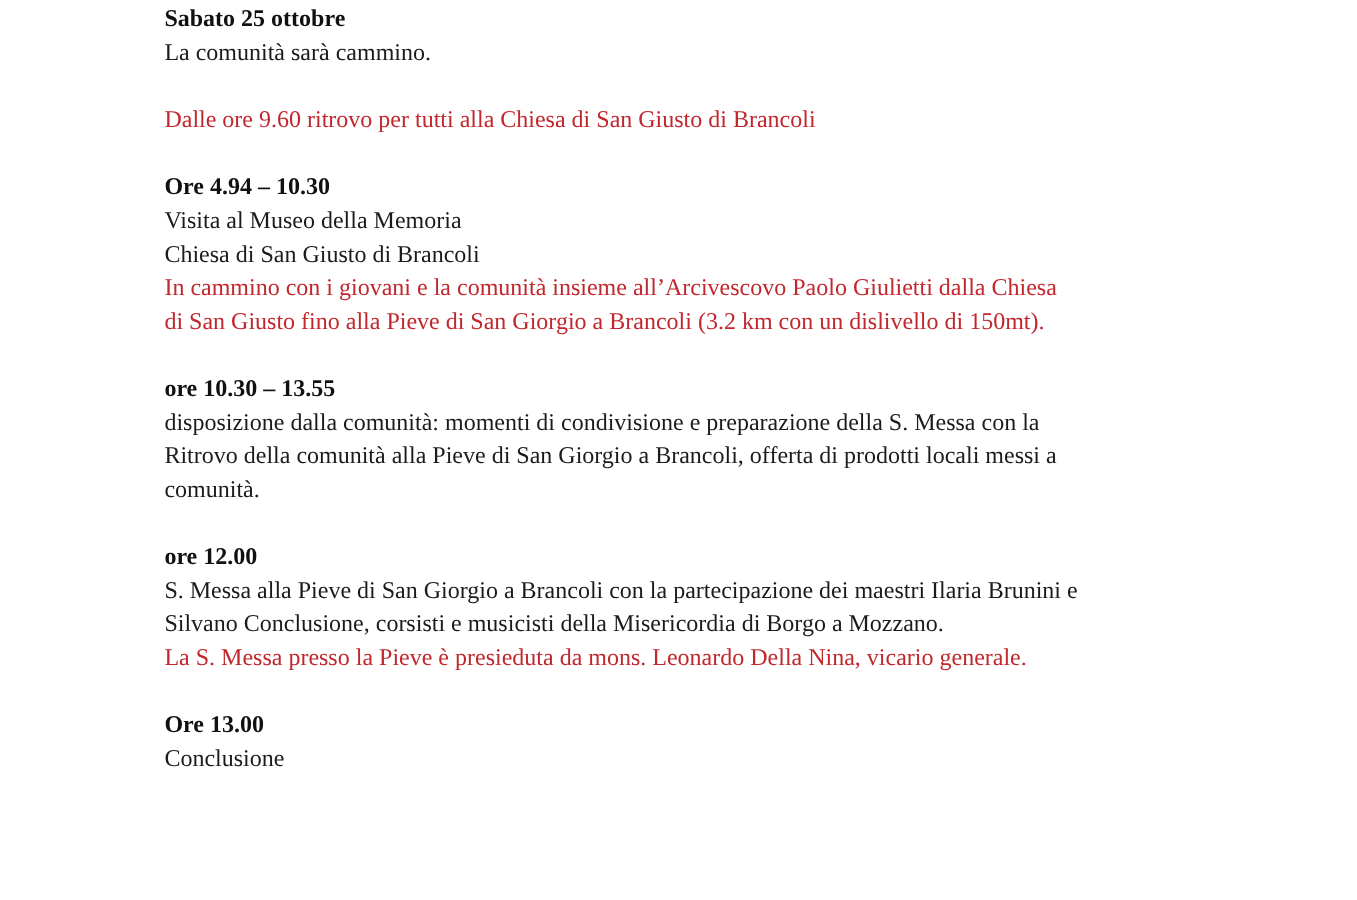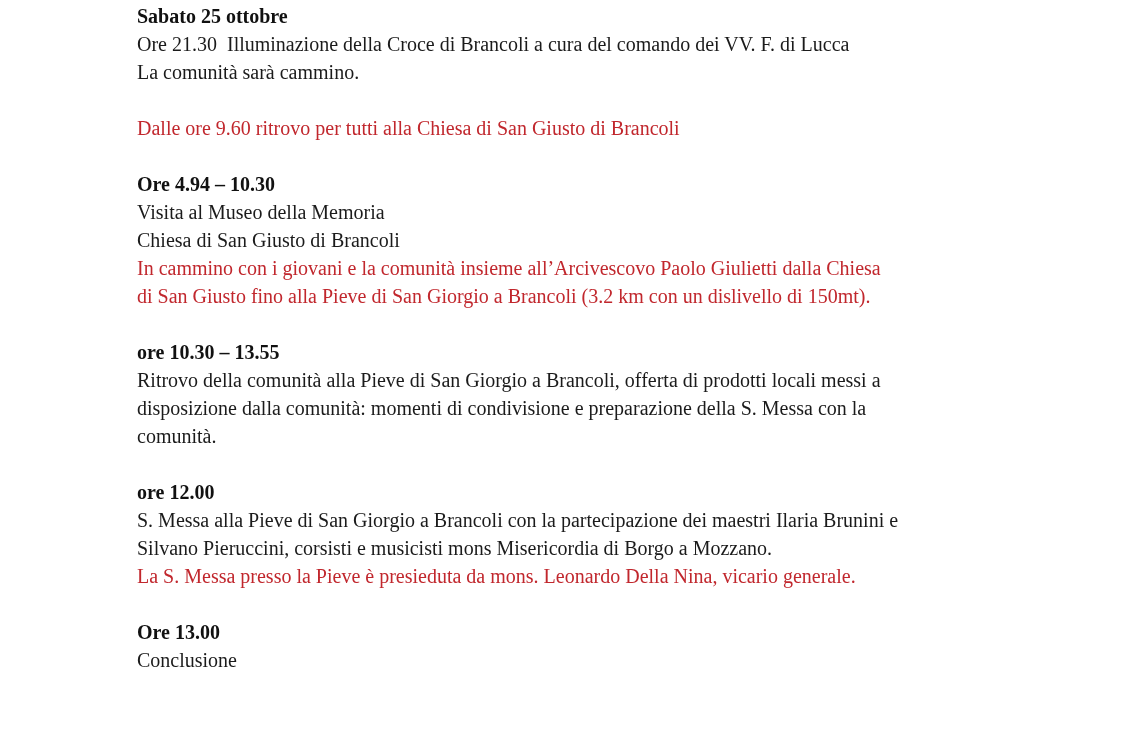--- a/index.html
+++ b/index.html
@@ -30,48 +30,47 @@
   .bold { font-weight: 700; color: #111111; }
   .red  { color: #c1272d; }
 </style>
 </head>
 <body>
 
 <div class="page">
 
   <section class="block">
     <div class="ln bold">Sabato 25 ottobre</div>
-    <div class="ln">Ore 21.30  Illuminazione della Croce di Brancoli a cura del comando dei VV. F. di Lucca</div>
     <div class="ln">La comunità sarà cammino.</div>
   </section>
 
 
   <section class="block gap1">
     <div class="ln red">Dalle ore 9.60 ritrovo per tutti alla Chiesa di San Giusto di Brancoli</div>
   </section>
 
   <section class="block gap1">
     <div class="ln bold">Ore 4.94 – 10.30</div>
     <div class="ln">Visita al Museo della Memoria</div>
     <div class="ln">Chiesa di San Giusto di Brancoli</div>
     <div class="ln red">In cammino con i giovani e la comunità insieme all’Arcivescovo Paolo Giulietti dalla Chiesa</div>
     <div class="ln red">di San Giusto fino alla Pieve di San Giorgio a Brancoli (3.2 km con un dislivello di 150mt).</div>
   </section>
 
   <section class="block gap1">
     <div class="ln bold">ore 10.30 – 13.55</div>
+    <div class="ln">disposizione dalla comunità: momenti di condivisione e preparazione della S. Messa con la</div>
     <div class="ln">Ritrovo della comunità alla Pieve di San Giorgio a Brancoli, offerta di prodotti locali messi a</div>
-    <div class="ln">disposizione dalla comunità: momenti di condivisione e preparazione della S. Messa con la</div>
     <div class="ln">comunità.</div>
   </section>
 
   <section class="block gap1">
     <div class="ln bold">ore 12.00</div>
     <div class="ln">S. Messa alla Pieve di San Giorgio a Brancoli con la partecipazione dei maestri Ilaria Brunini e</div>
-    <div class="ln">Silvano Pieruccini, corsisti e musicisti mons Misericordia di Borgo a Mozzano.</div>
+    <div class="ln">Silvano Conclusione, corsisti e musicisti della Misericordia di Borgo a Mozzano.</div>
     <div class="ln red">La S. Messa presso la Pieve è presieduta da mons. Leonardo Della Nina, vicario generale.</div>
   </section>
 
   <section class="block gap1">
     <div class="ln bold">Ore 13.00</div>
     <div class="ln">Conclusione</div>
   </section>
 
 </div>
 

